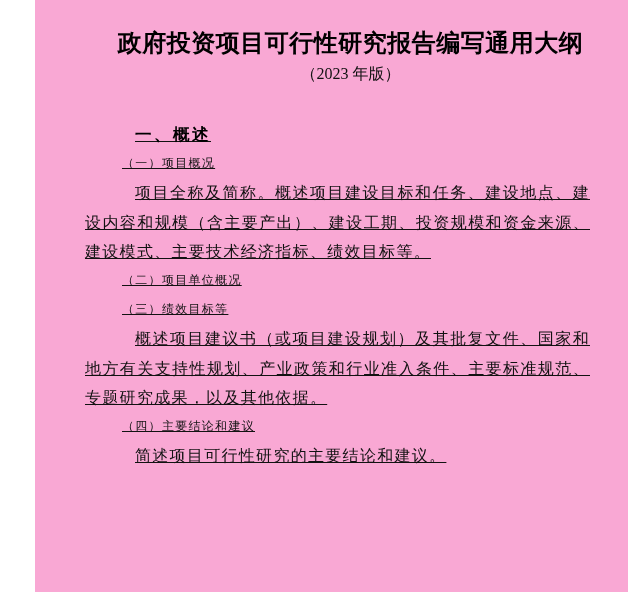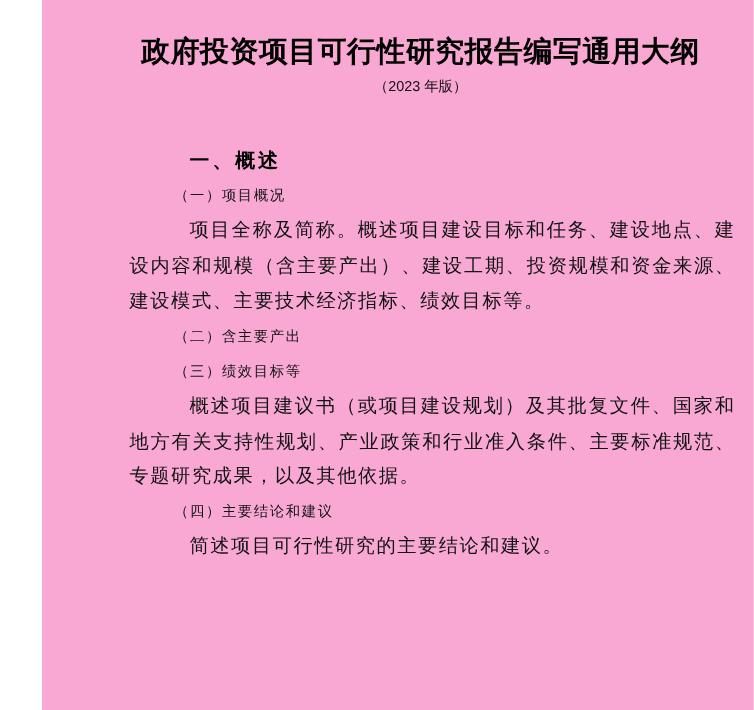--- a/index.html
+++ b/index.html
@@ -27,36 +27,37 @@
     letter-spacing: 0.5px;
     color: #000000;
     white-space: nowrap;
   }
   .doc-subtitle {
     position: absolute;
     top: 64px;
     left: 63px;
     width: 505px;
     text-align: center;
-    font-family: Liberation Sans, sans-serif;
+    font-family: Liberation Serif, serif;
     font-weight: 400;
-    font-size: 12px;
+    font-size: 16px;
     color: #111111;
   }
   .doc-content {
     position: absolute;
     top: 120px;
-    left: 73px;
+    left: 50px;
     width: 505px;
     font-family: "Liberation Serif", "DejaVu Serif", serif;
     font-size: 16px;
     line-height: 29.2px;
     letter-spacing: 1.3px;
     color: #121212;
     text-align: justify;
+    text-decoration: underline;
   }
   .doc-content p {
     margin: 0;
     padding: 0;
   }
   p.h1 {
     font-family: "Liberation Sans", "DejaVu Sans", sans-serif;
     font-weight: 700;
     font-size: 16.5px;
     letter-spacing: 2.5px;
@@ -84,21 +85,21 @@
   <div class="doc-subtitle">（2023 年版）</div>
 
   <div class="doc-content">
 
     <p class="h1">一、概述</p>
 
     <p class="sub">（一）项目概况</p>
 
     <p class="body">项目全称及简称。概述项目建设目标和任务、建设地点、建设内容和规模（含主要产出）、建设工期、投资规模和资金来源、建设模式、主要技术经济指标、绩效目标等。</p>
 
-    <p class="sub">（二）含主要产出</p>
+    <p class="sub">（二）项目单位概况</p>
 
 
     <p class="sub">（三）绩效目标等</p>
 
     <p class="body">概述项目建议书（或项目建设规划）及其批复文件、国家和地方有关支持性规划、产业政策和行业准入条件、主要标准规范、专题研究成果，以及其他依据。</p>
 
     <p class="sub">（四）主要结论和建议</p>
 
     <p class="body">简述项目可行性研究的主要结论和建议。</p>
 

